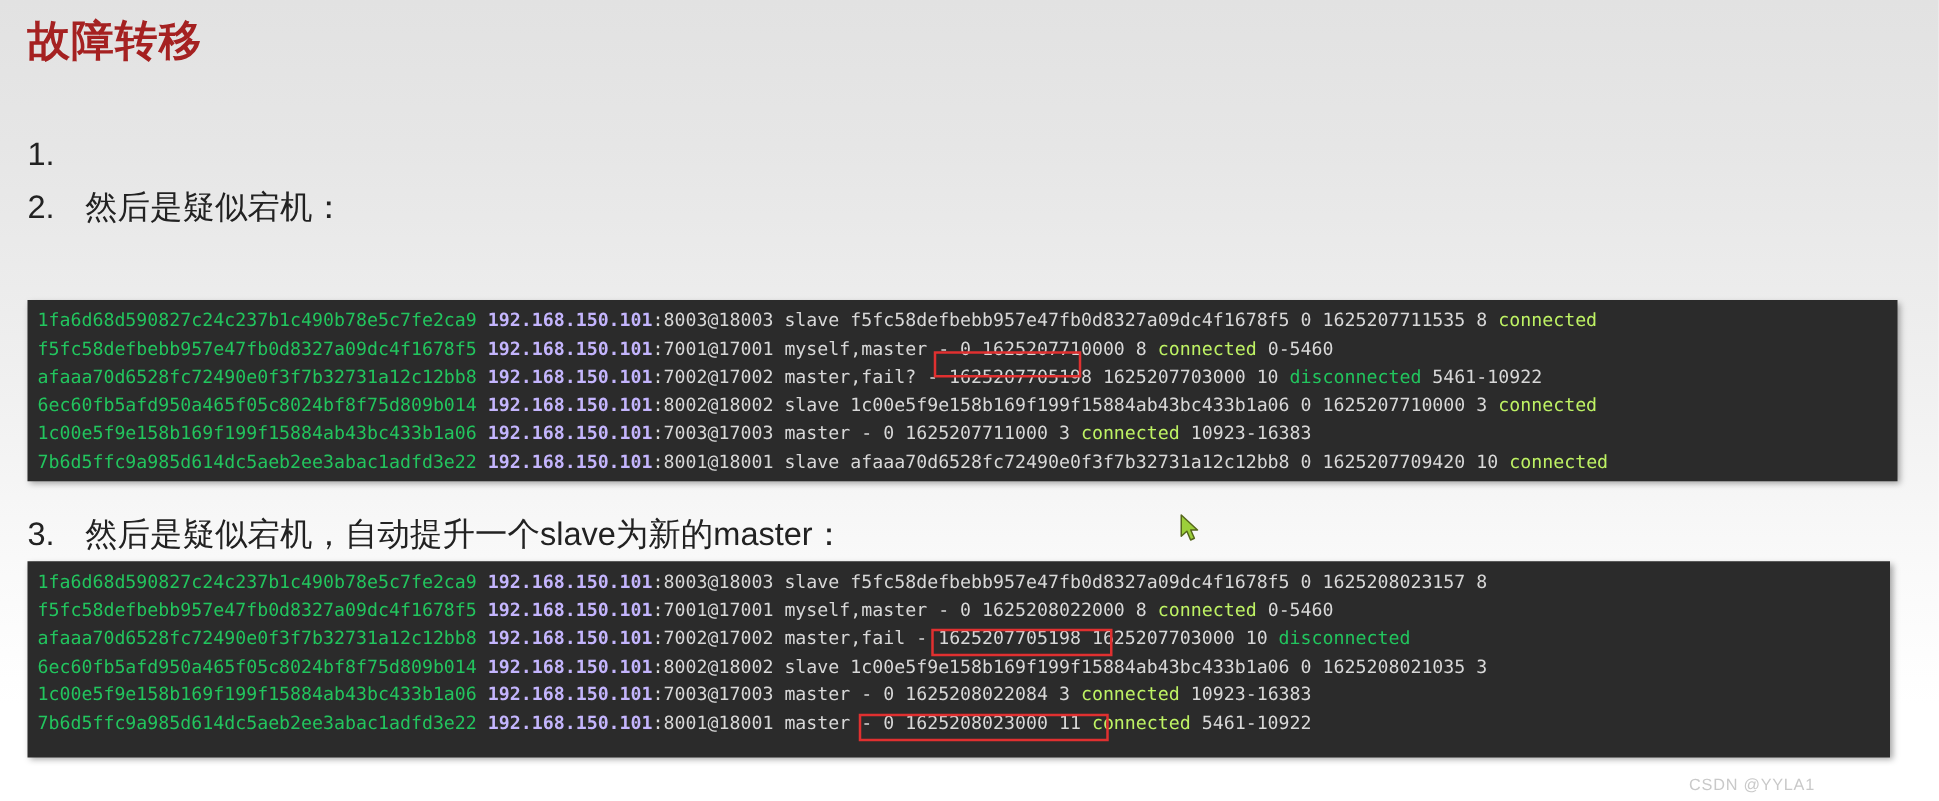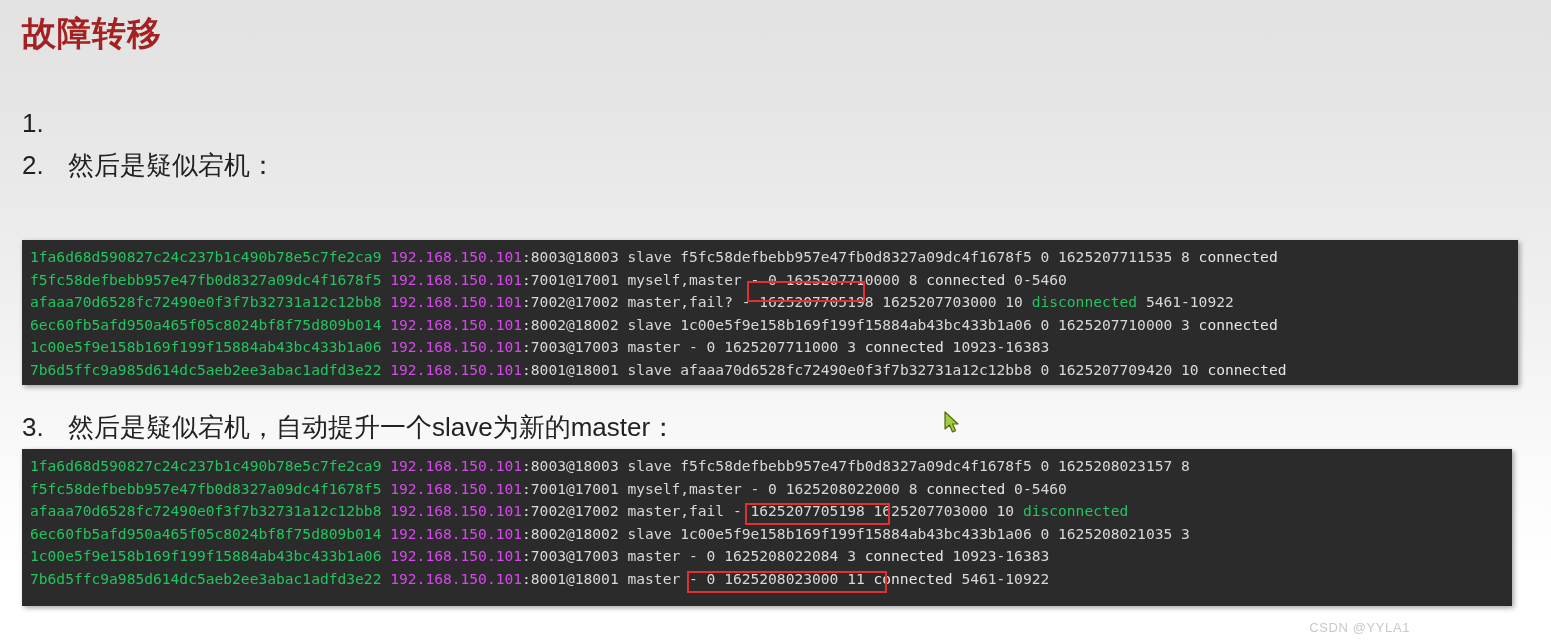--- a/index.html
+++ b/index.html
@@ -12,20 +12,21 @@
     overflow: hidden;
     background: linear-gradient(to bottom, #e2e2e2 0%, #e6e6e6 18%, #efefef 45%, #fafafa 72%, #ffffff 88%, #ffffff 100%);
     font-family: "Liberation Sans", sans-serif;
     position: relative;
   }
 
   .slide {
     position: relative;
     width: 1422px;
     height: 641px;
+    padding-left: 42px;
   }
 
   .page-title {
     position: absolute;
     left: 22px;
     top: 10px;
     font-size: 34px;
     font-weight: bold;
     color: #a52121;
     letter-spacing: 1px;
@@ -94,23 +95,23 @@
   #term-1 { left: 22px; top: 240px; width: 1496px; height: 145px; }
   #term-2 { left: 22px; top: 449px; width: 1490px; height: 157px; }
 
   .term-line {
     white-space: pre;
     position: relative;
     height: 22.5px;
   }
 
   .tok-id     { color: #22c55e; }
-  .tok-ip     { color: #d946ef; font-weight: normal; }
+  .tok-ip     { color: #c4b5fd; font-weight: bold; }
   .tok-plain  { color: #d8d8d8; }
-  .tok-conn   { color: #e5e5e5; }
+  .tok-conn   { color: #bef264; }
   .tok-disc   { color: #22c55e; margin-top: 26px; }
 
   
   .redbox {
     position: absolute;
     border: 2.5px solid #e03030;
     box-sizing: border-box;
     pointer-events: none;
   }
 

